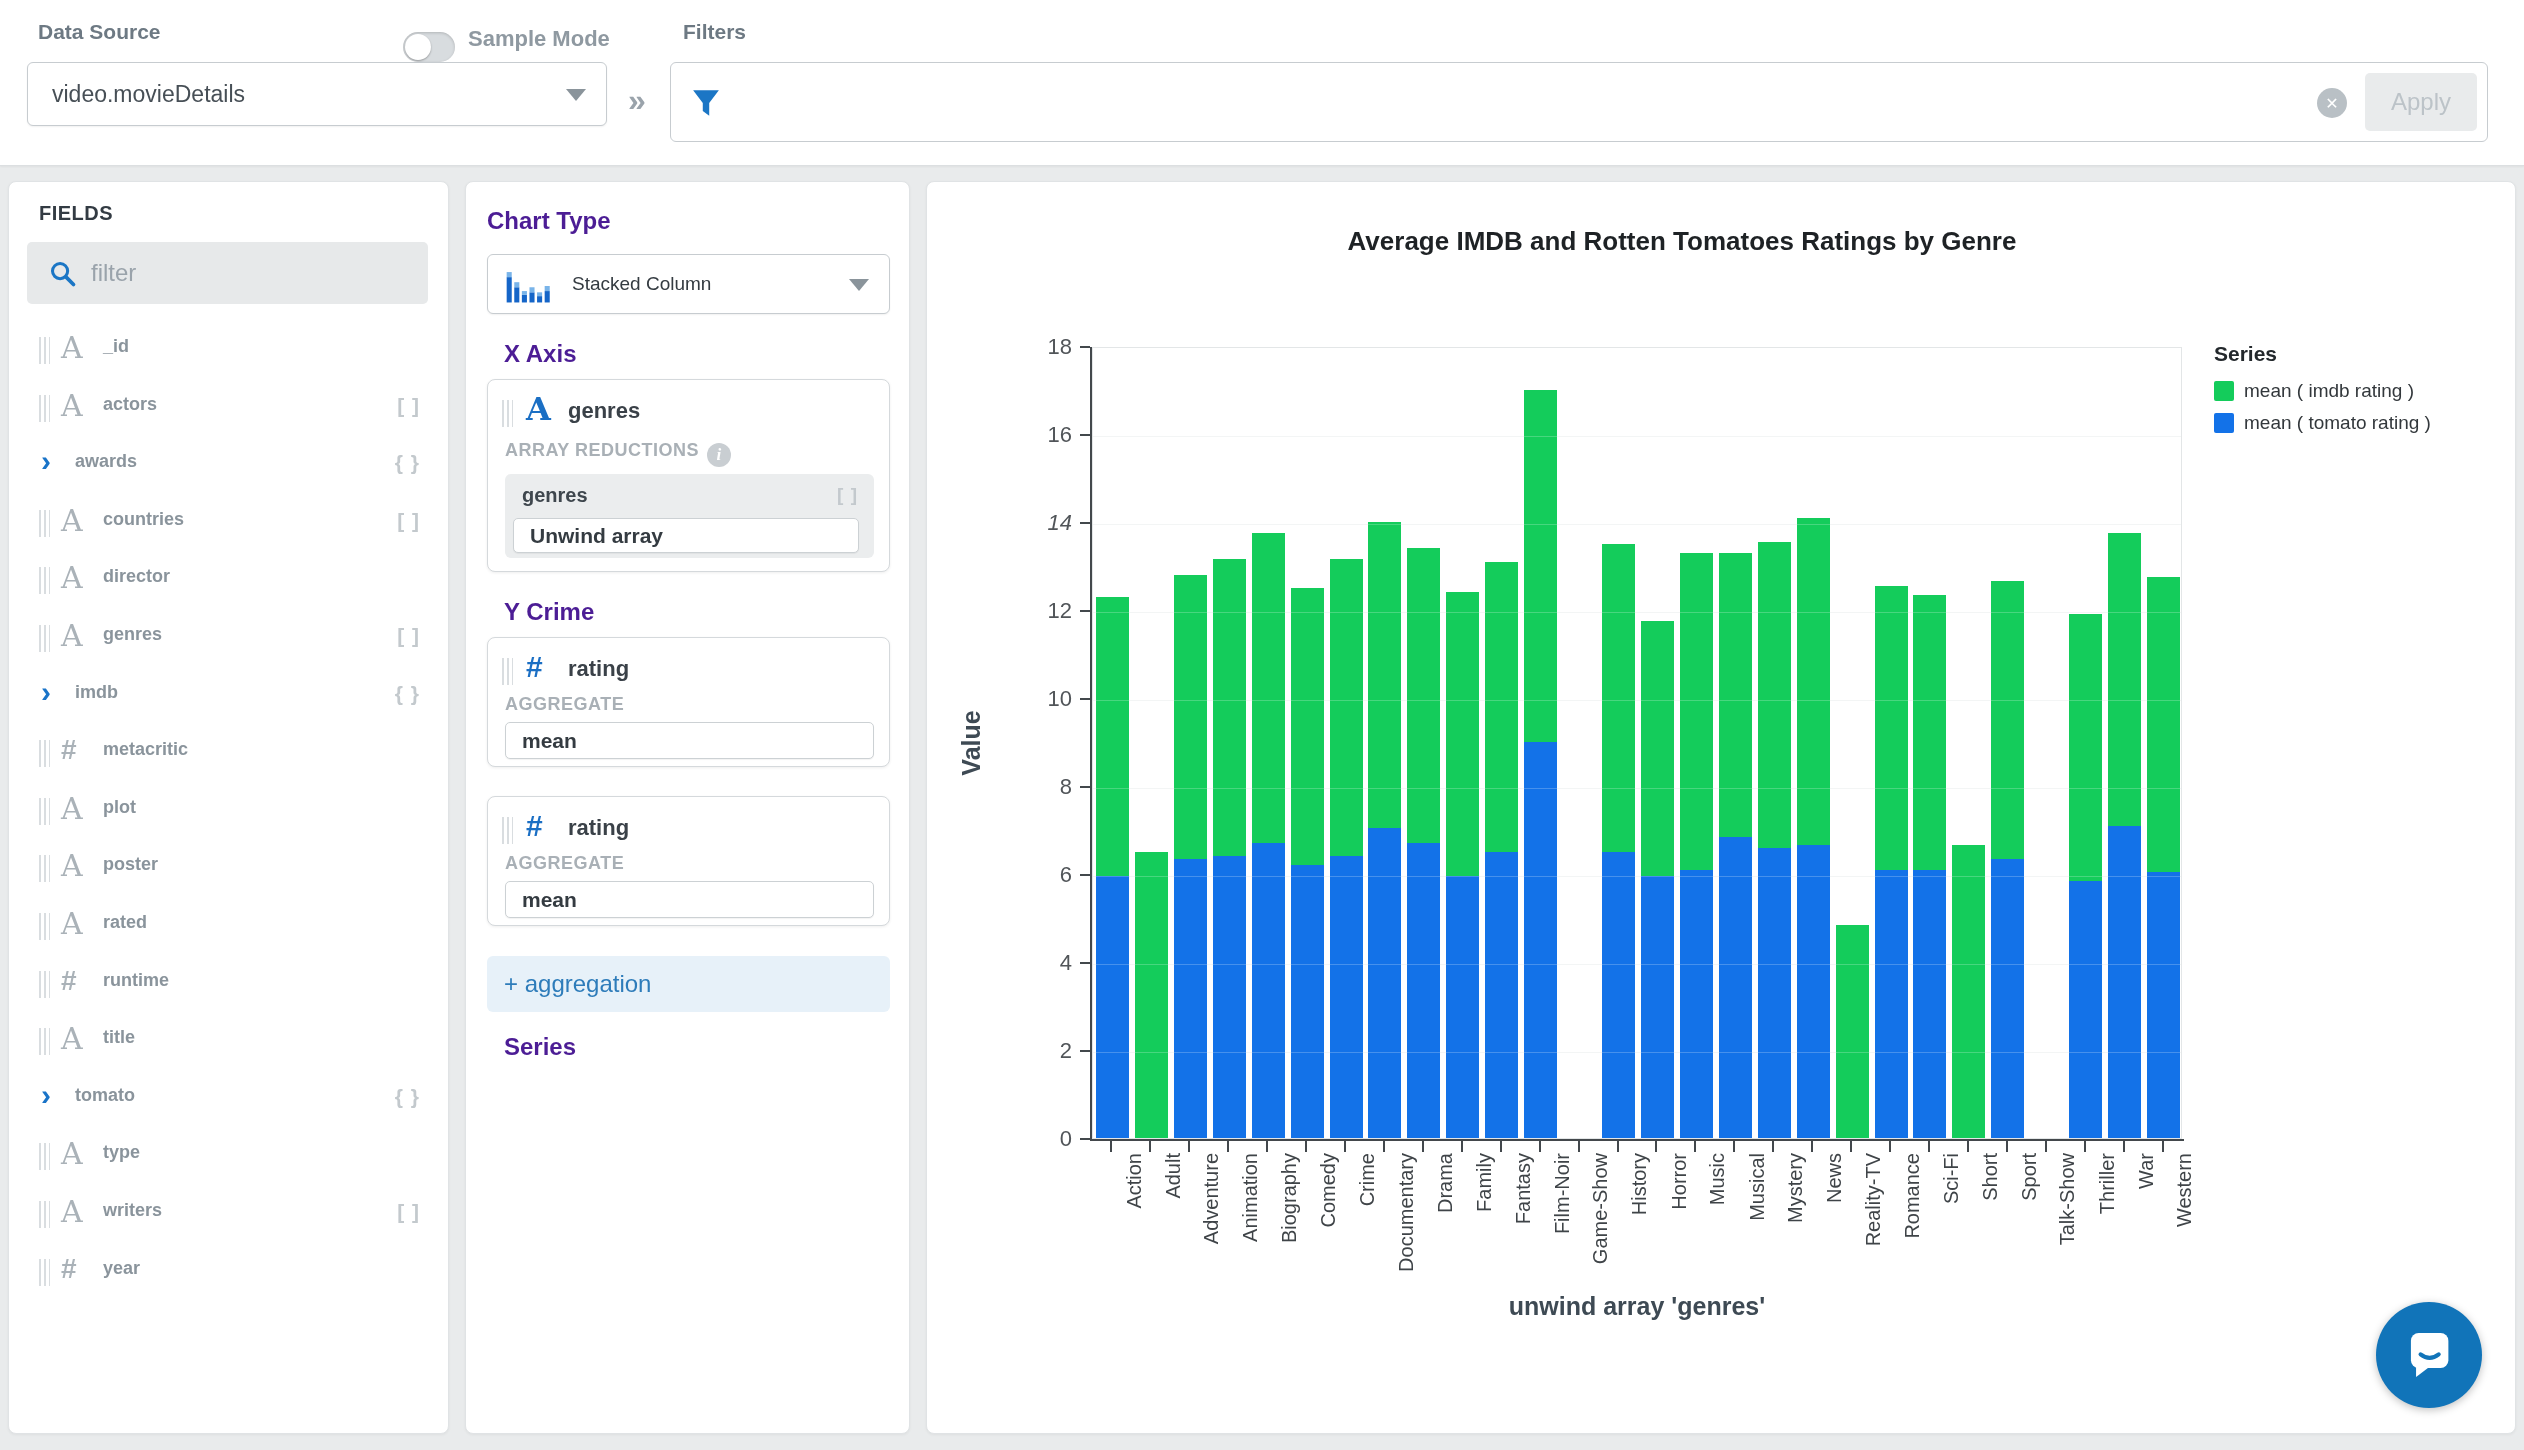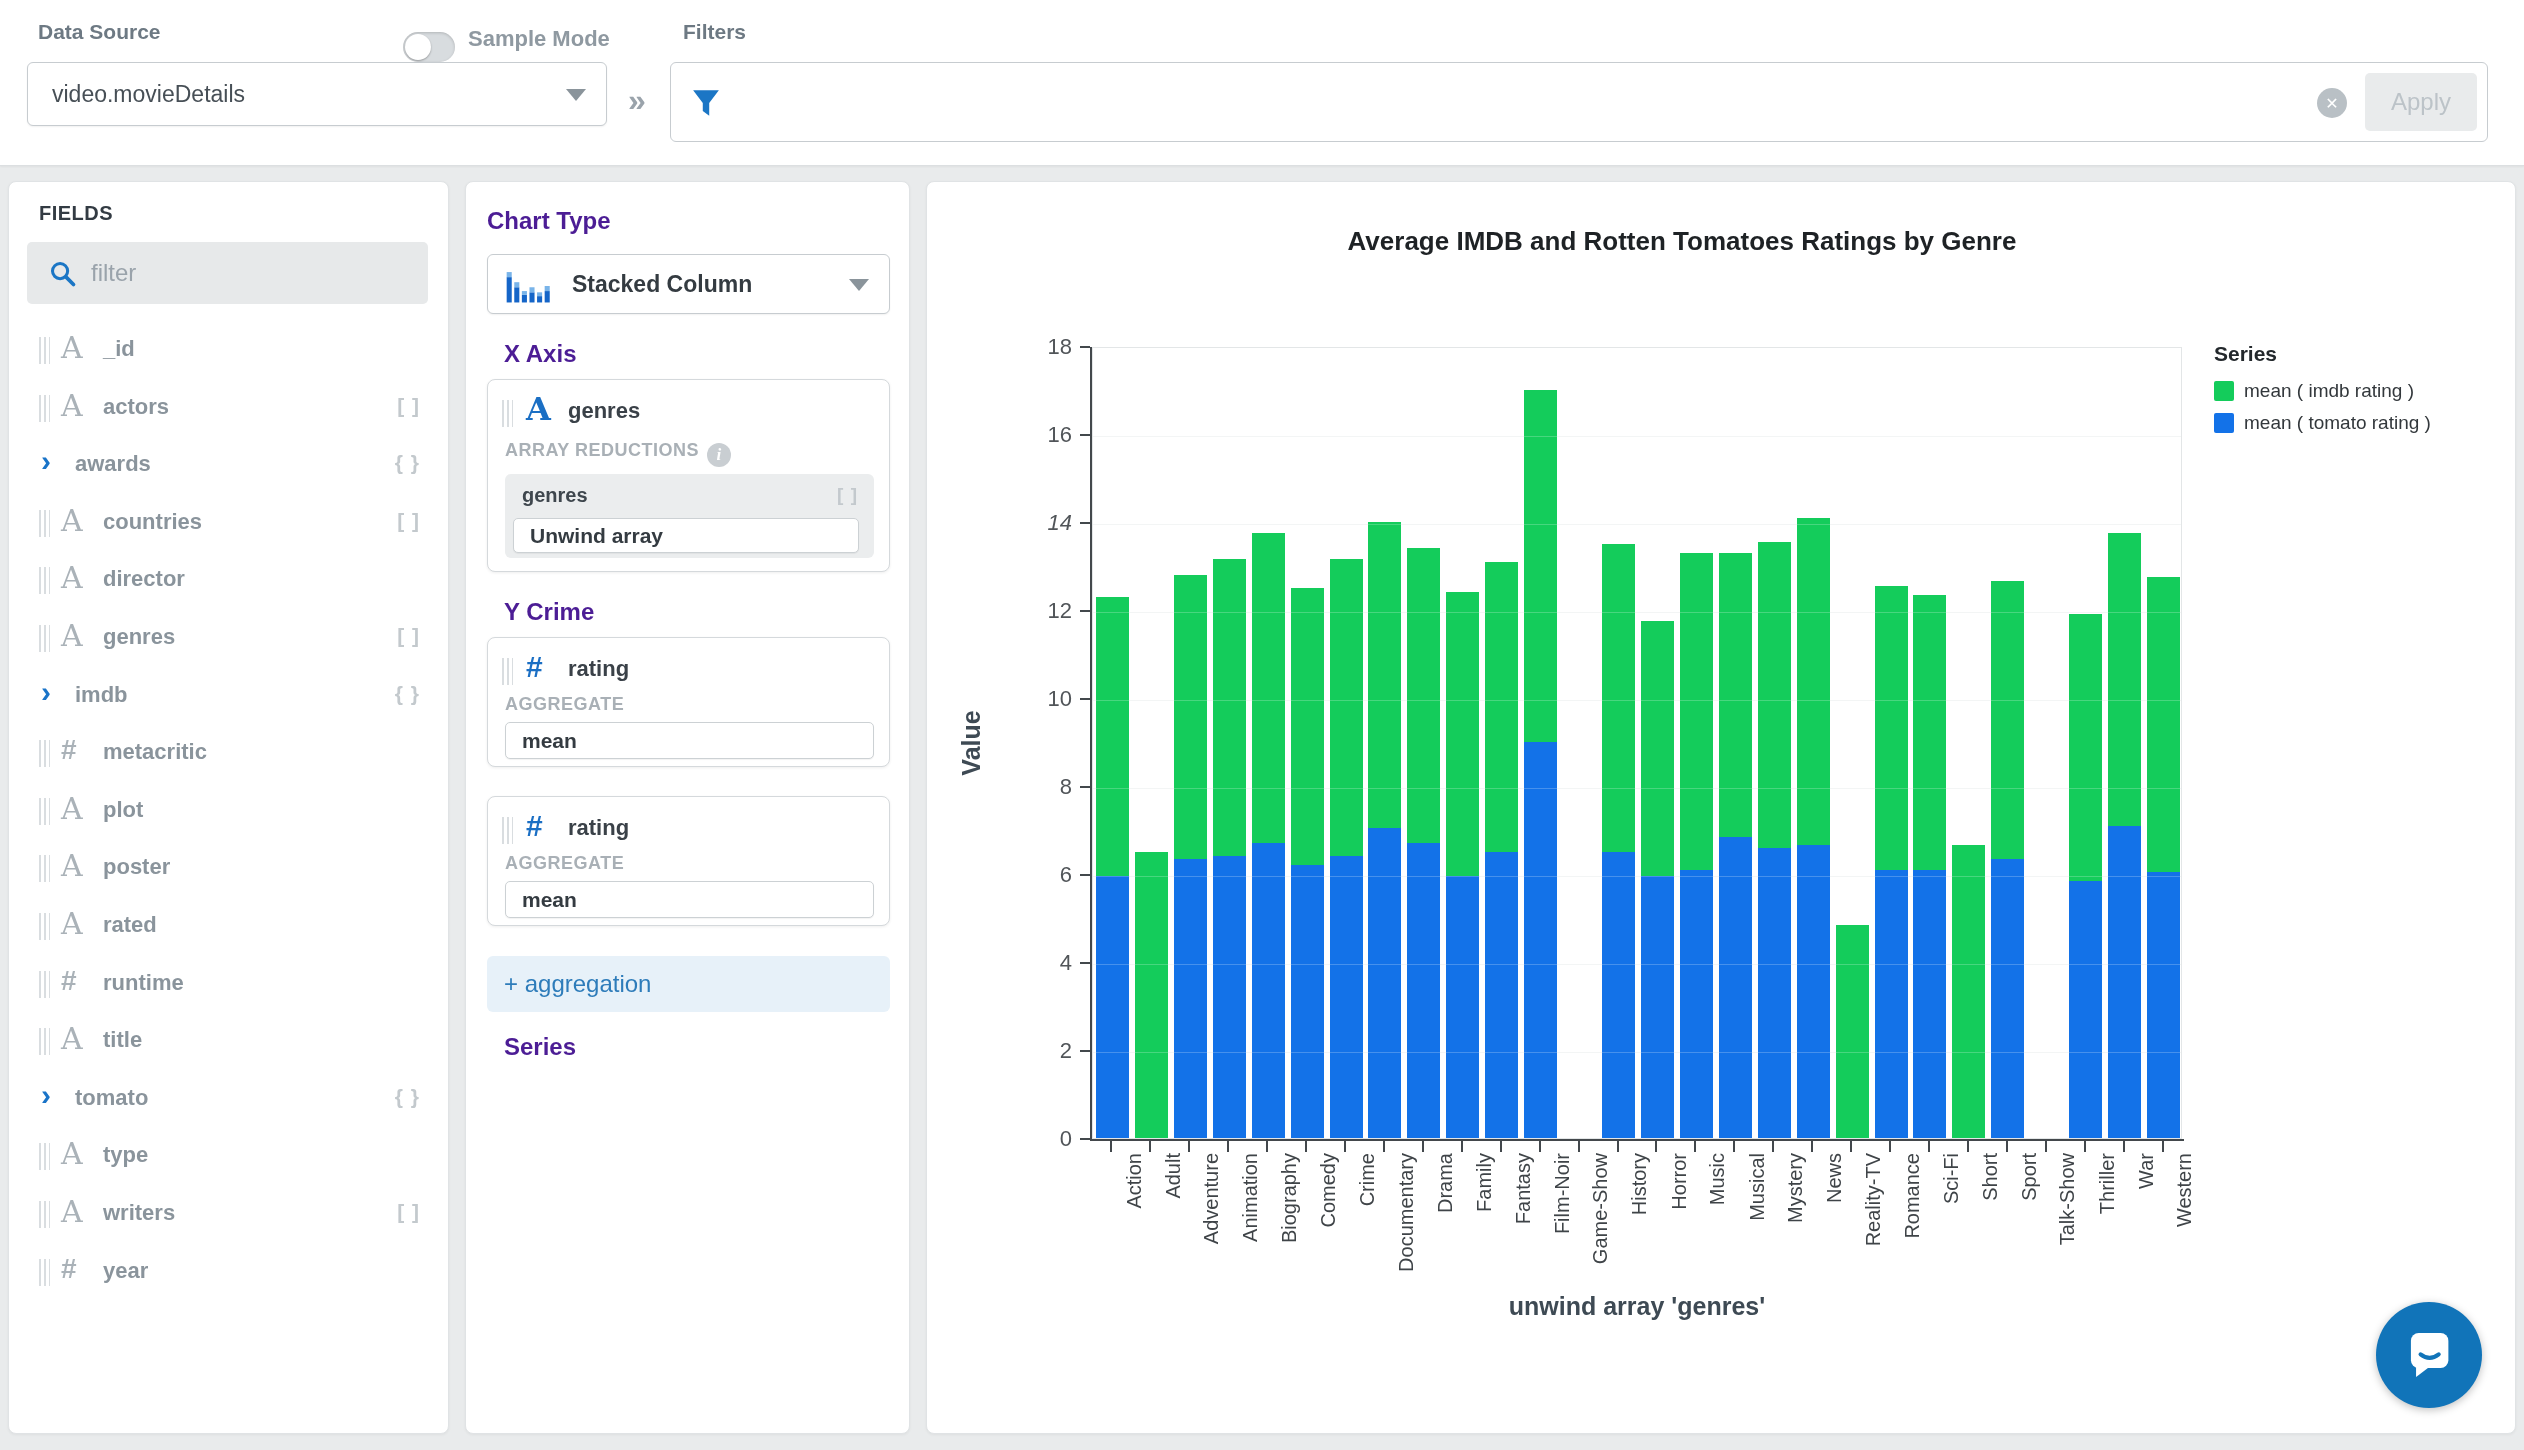--- a/index.html
+++ b/index.html
@@ -36,29 +36,29 @@
   #field-search { position:absolute; left:18px; top:60px; width:401px; height:62px; background:#e7e9ea; border-radius:5px; }
   #field-search svg { position:absolute; left:22px; top:18px; }
   #field-search input { position:absolute; left:64px; top:0; width:320px; height:100%; border:none; background:transparent; outline:none; font-size:24px; font-family:inherit; color:#49525a; }
   #field-search input::placeholder { color:#9aa3ab; }
   .field-row { position:absolute; left:0; width:100%; height:56px; cursor:grab; }
   .handle { position:absolute; left:30px; top:15px; width:11px; height:27px;
     background-image:repeating-linear-gradient(90deg,#d9dde0 0 2px,transparent 2px 5px); }
   .ficon-a { position:absolute; left:52px; top:8px; font-family:"DejaVu Serif","Liberation Serif",serif; font-size:30px; color:#aab2b8; }
   .ficon-n { position:absolute; left:52px; top:9px; font-weight:bold; font-size:28px; color:#aab2b8; }
   .fexpand { position:absolute; left:32px; top:7px; font-size:30px; font-weight:bold; color:#1a74c8; cursor:pointer; }
-  .fname { position:absolute; left:94px; top:14px; font-weight:bold; font-size:22px; color:#8a949c; }
+  .fname { position:absolute; left:94px; top:14px; font-weight:bold; font-size:18px; color:#8a949c; }
   .fname.short-indent { left:66px; }
   .fbadge { position:absolute; right:28px; top:14px; font-weight:bold; font-size:21px; letter-spacing:1px; color:#c3c9cd; }
 
   
   #encode-panel { left:465px; top:181px; width:445px; height:1253px; }
   .sec-title { position:absolute; font-weight:bold; font-size:24px; color:#4c1d95; }
   #chart-type-select { left:21px; top:72px; width:403px; height:60px; }
-  #chart-type-select .val { margin-left:84px; font-weight:bold; font-size:23px; color:#343b41; }
+  #chart-type-select .val { margin-left:84px; font-weight:normal; font-size:19px; color:#343b41; }
   #chart-type-select svg { position:absolute; left:16px; top:12px; }
   .enc-card { position:absolute; left:21px; width:403px; background:#fff; border:1px solid #d5d9dc; border-radius:8px; box-shadow:0 1px 3px rgba(0,0,0,.07); }
   .enc-field-row { position:absolute; left:14px; top:16px; height:34px; }
   .enc-field-row .handle { left:0; top:4px; }
   .enc-icon-a { position:absolute; left:24px; top:-6px; font-family:"DejaVu Serif","Liberation Serif",serif; font-weight:bold; font-size:32px; color:#1b6fc4; }
   .enc-icon-n { position:absolute; left:24px; top:-4px; font-weight:bold; font-size:30px; color:#1b6fc4; }
   .enc-fname { position:absolute; left:66px; top:2px; font-weight:bold; font-size:22px; color:#3a4148; }
   .mini-label { position:absolute; font-weight:bold; font-size:18px; letter-spacing:.5px; color:#a9b0b6; }
   .info-icon { display:inline-block; width:24px; height:24px; margin-left:8px; border-radius:50%; background:#c9ced2; color:#fff; font-family:"Liberation Serif",serif; font-style:italic; font-size:17px; text-align:center; line-height:24px; vertical-align:-4px; }
   #array-red-box { position:absolute; left:17px; top:94px; width:369px; height:84px; background:#ebedee; border-radius:6px; }

